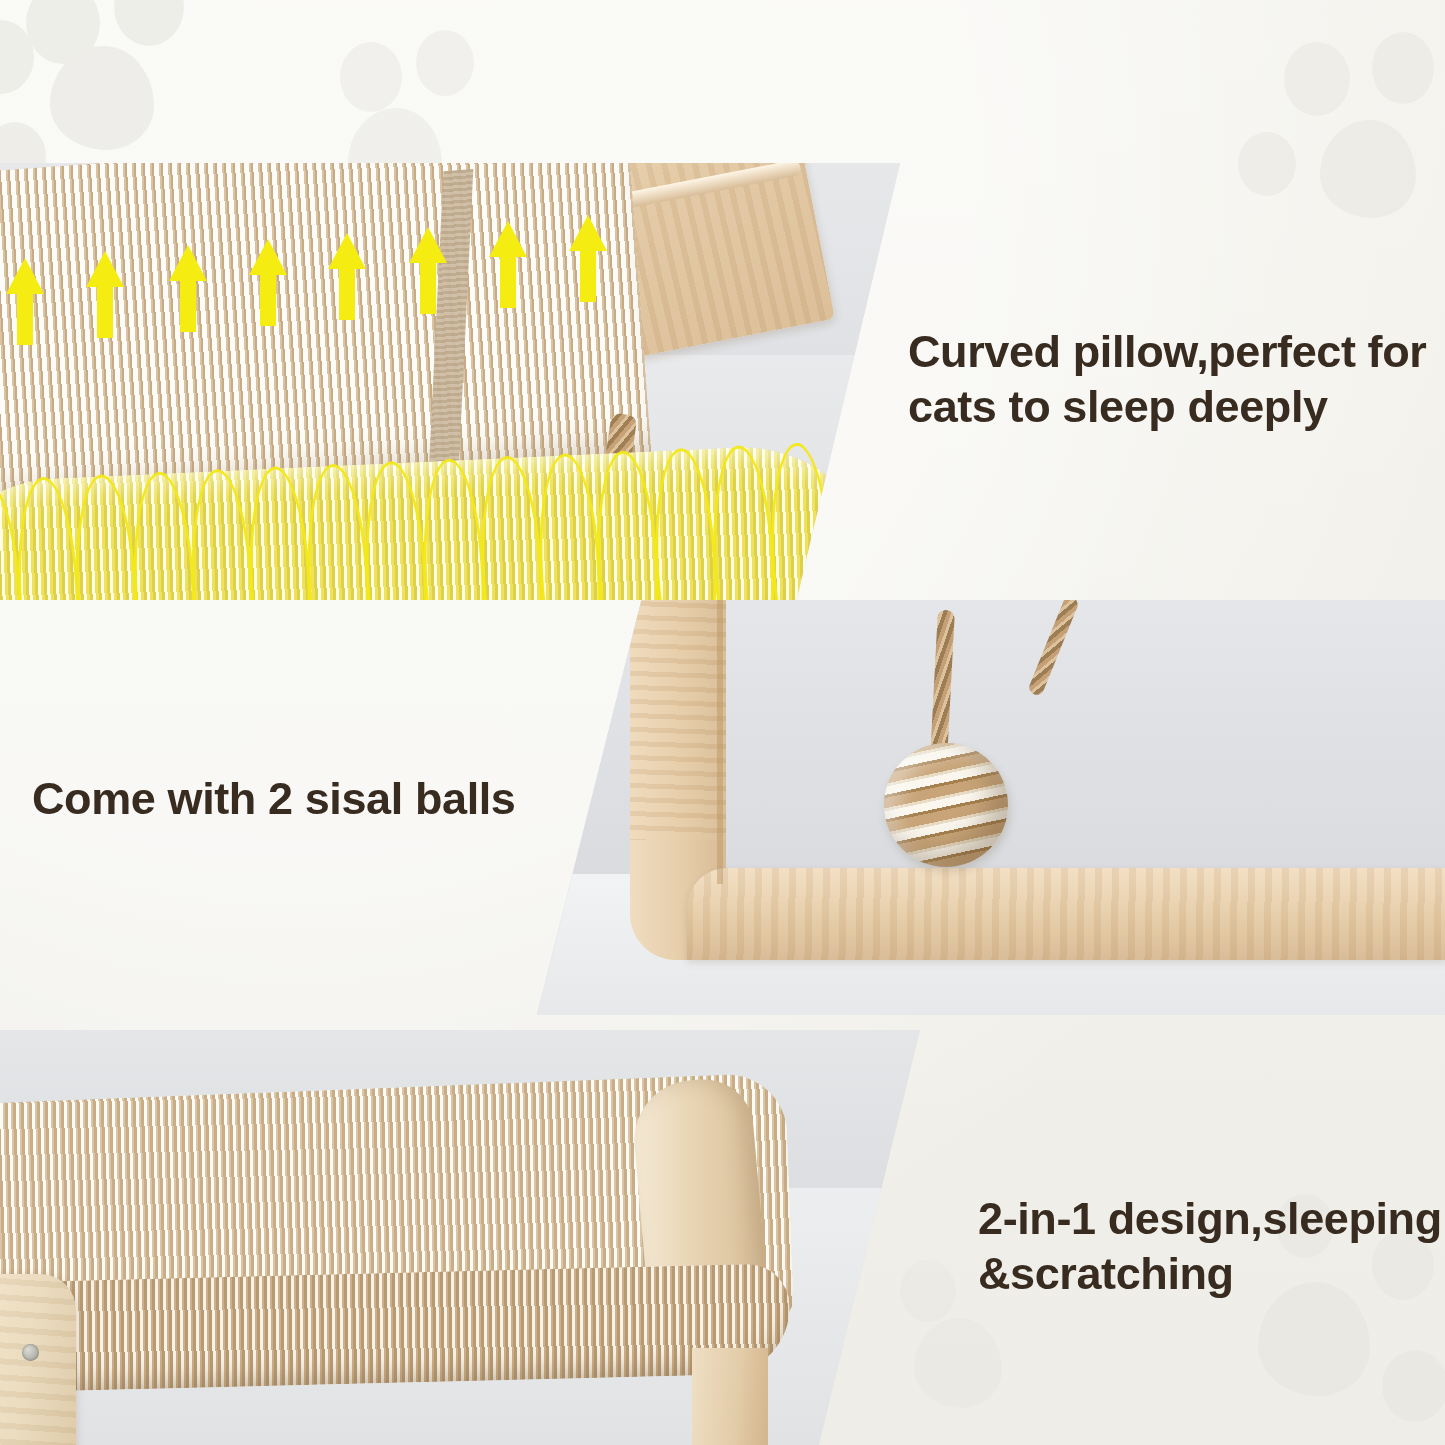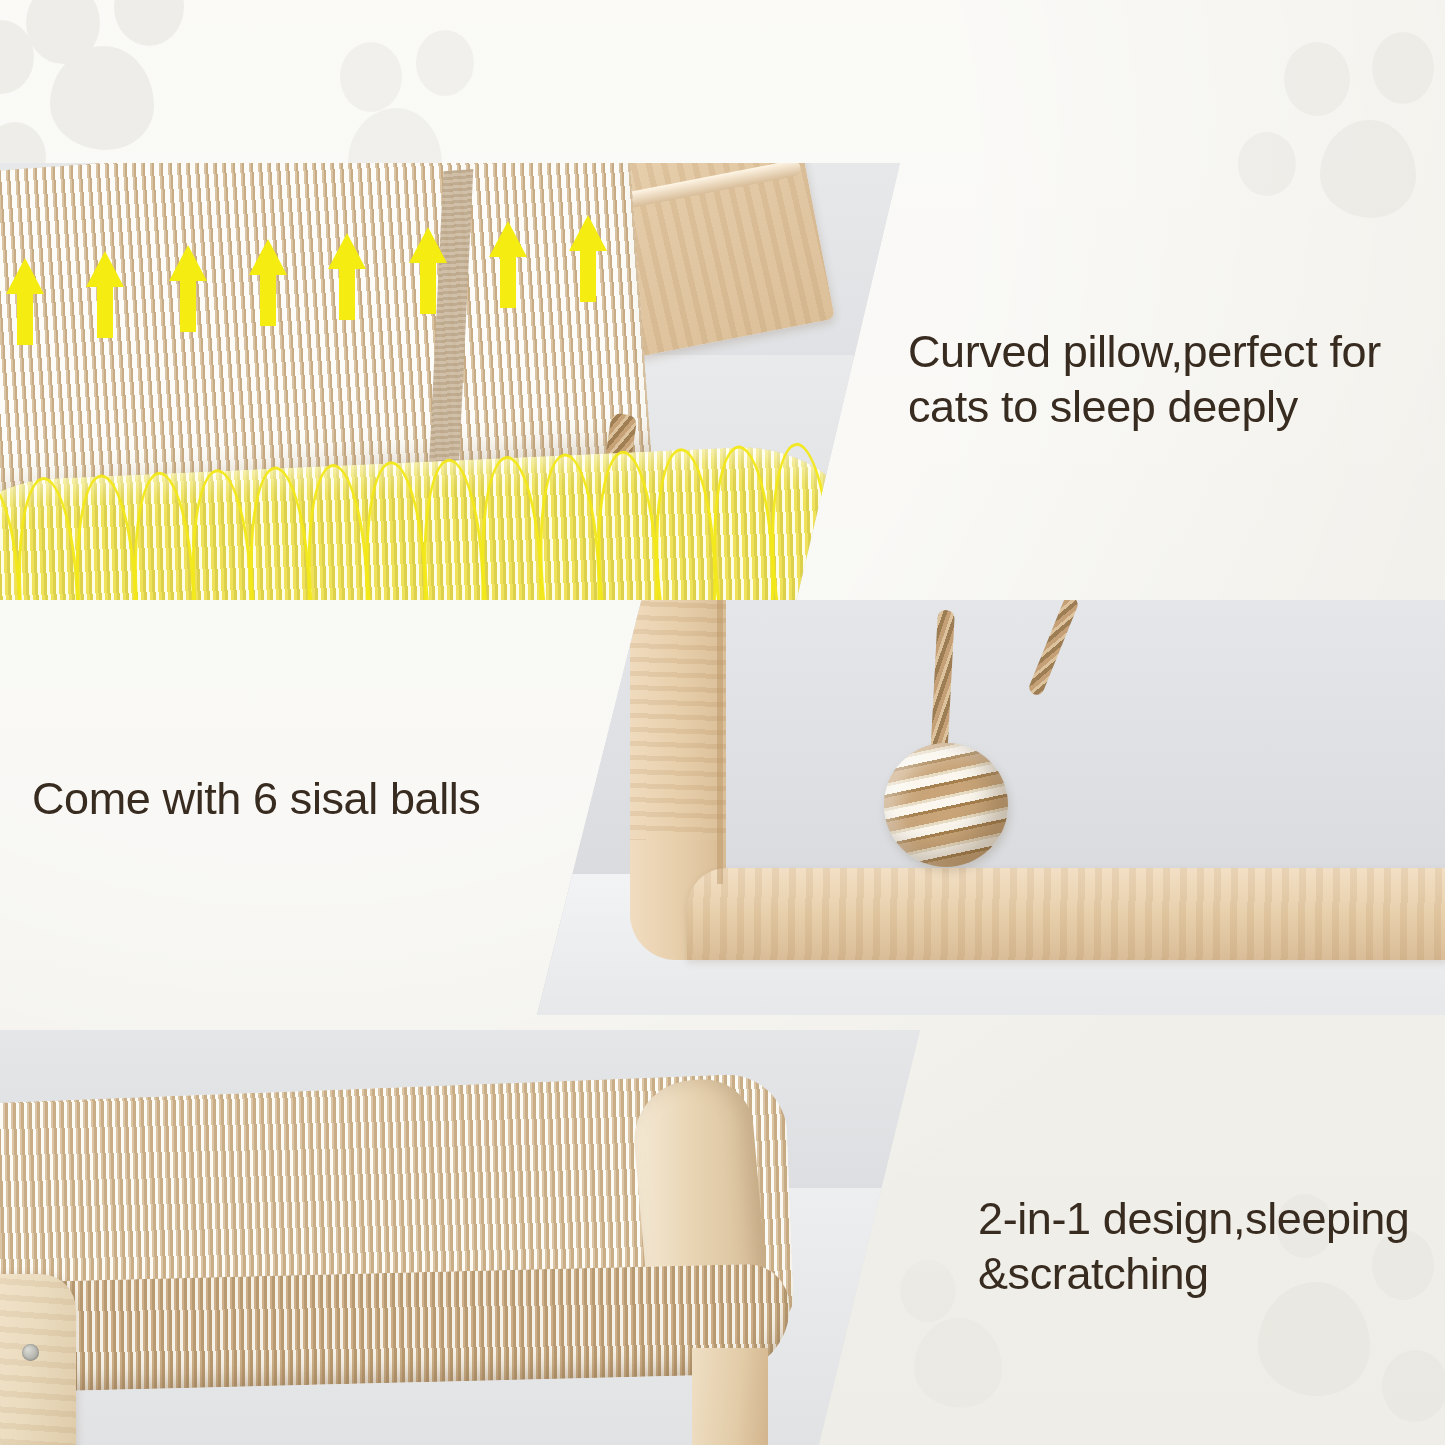--- a/index.html
+++ b/index.html
@@ -239,21 +239,21 @@
     transform:rotate(-4deg);
     background:linear-gradient(120deg,#f3e6ce 0%,#e6d2b0 55%,#d5bc97 100%);
     border-radius:44px 12px 0 0;
     z-index:-1;
   }
 
   
   .caption{
     position:absolute;z-index:7;color:#382b20;
     font-size:45px;line-height:1.22;letter-spacing:-.4px;
-    font-weight:400;
+    font-weight:700;
   }
   #cap-1{left:908px;top:325px;width:530px;}
   #cap-2{left:32px;top:772px;width:520px;}
   #cap-3{left:978px;top:1192px;width:480px;}
 </style>
 </head>
 <body>
 
 <div id="page">
 
@@ -367,21 +367,21 @@
     <div id="p2-floor"></div>
     <div id="p2-leg-v"></div>
     <div id="p2-leg-corner"></div>
     <div id="p2-leg-h"></div>
     <div id="p2-leg-inner"></div>
     <div id="p2-rope"></div>
     <div id="p2-rope2"></div>
     <div id="p2-ball"></div>
   </div>
 
-  <div class="caption" id="cap-2">Come with 6 sisal balls</div>
+  <div class="caption" id="cap-2">Come with 2 sisal balls</div>
 
   <div class="panel" id="panel-3">
     <div id="p3-wall"></div>
     <div id="p3-floor"></div>
     <div id="p3-wood-r"></div>
     <div id="p3-mat"></div>
     <div id="p3-roll-r"></div>
     <div id="p3-mat-front"></div>
     <div id="p3-wood-l"></div>
     <div id="p3-screw"></div>

